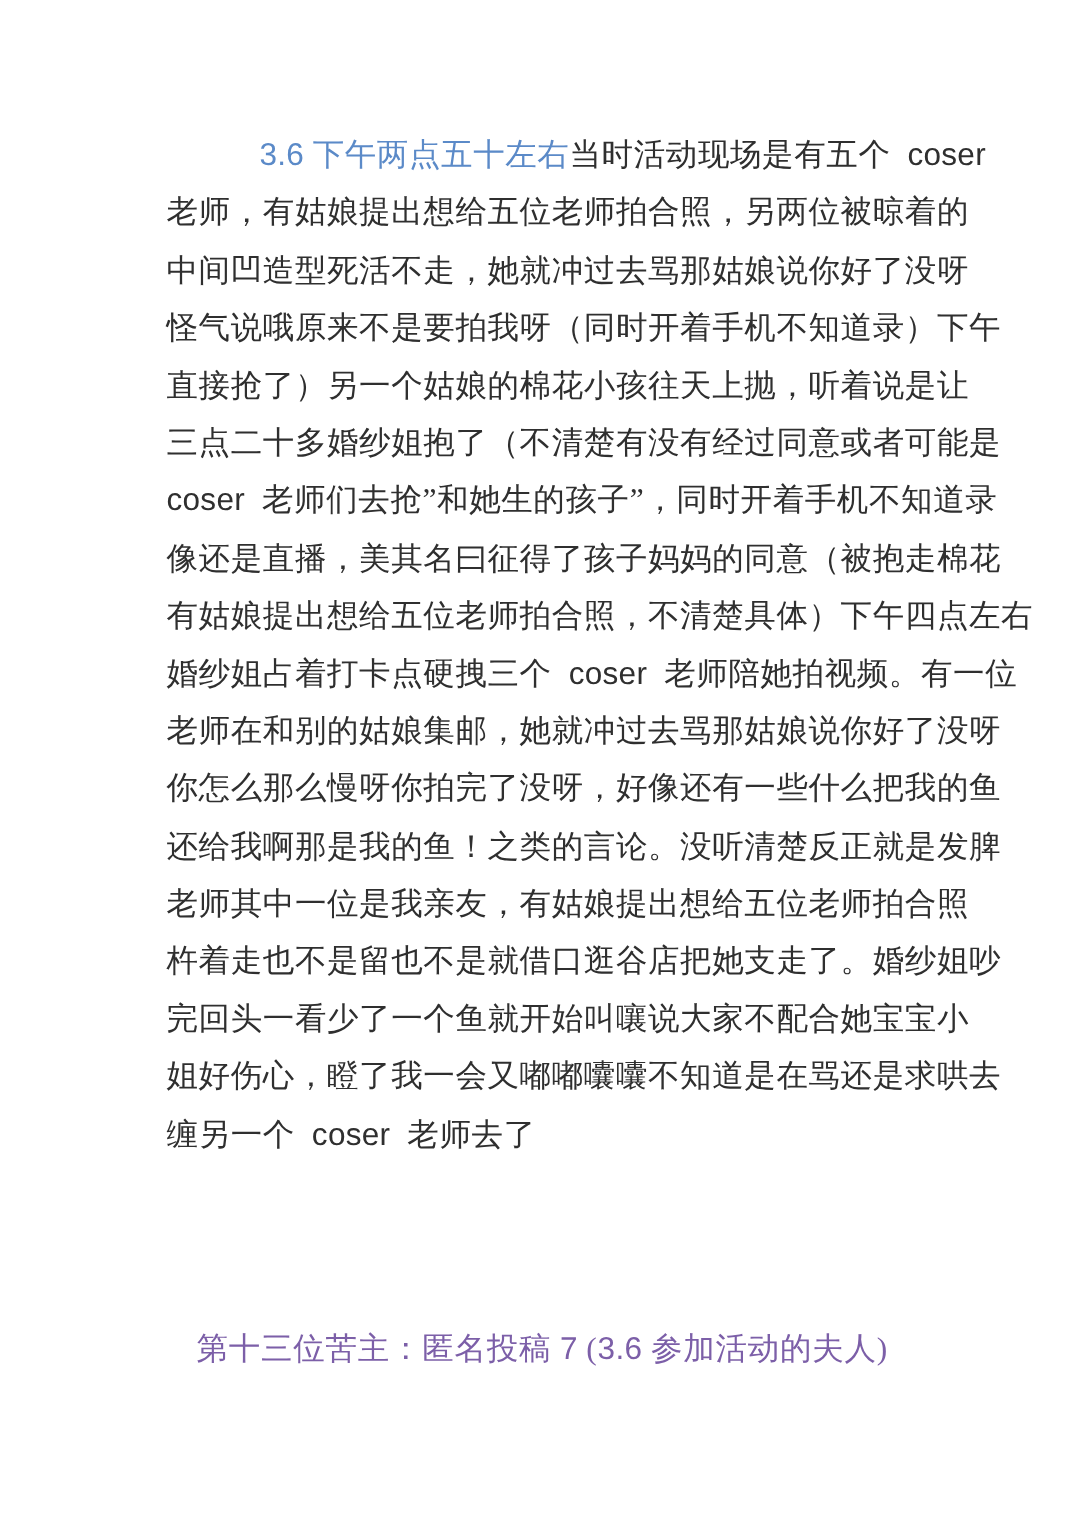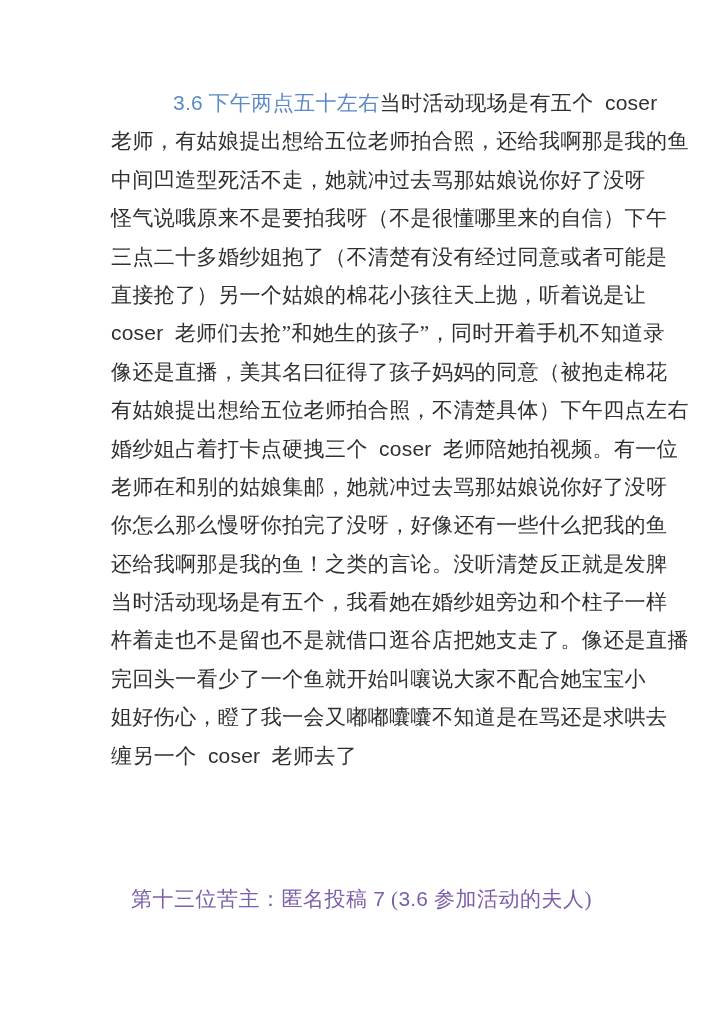--- a/index.html
+++ b/index.html
@@ -50,32 +50,32 @@
     letter-spacing: 0.5px;
     white-space: nowrap;
   }
 </style>
 </head>
 <body>
 
 <div class="page">
   <div class="body-text" id="paragraph">
       <div class="text-line indent"><span class="blue"><span class="latin">3.6</span> 下午两点五十左右</span>当时活动现场是有五个 &nbsp;<span class="latin">coser</span></div>
-      <div class="text-line">老师，有姑娘提出想给五位老师拍合照，还给我啊那是我的鱼</div>
+      <div class="text-line">老师，有姑娘提出想给五位老师拍合照，另两位被晾着的</div>
       <div class="text-line">中间凹造型死活不走，她就冲过去骂那姑娘说你好了没呀</div>
-      <div class="text-line">怪气说哦原来不是要拍我呀（不是很懂哪里来的自信）下午</div>
+      <div class="text-line">怪气说哦原来不是要拍我呀（同时开着手机不知道录）下午</div>
+      <div class="text-line">直接抢了）另一个姑娘的棉花小孩往天上抛，听着说是让</div>
       <div class="text-line">三点二十多婚纱姐抱了（不清楚有没有经过同意或者可能是</div>
-      <div class="text-line">直接抢了）另一个姑娘的棉花小孩往天上抛，听着说是让</div>
       <div class="text-line"><span class="latin">coser</span> &nbsp;老师们去抢”和她生的孩子”，同时开着手机不知道录</div>
       <div class="text-line">像还是直播，美其名曰征得了孩子妈妈的同意（被抱走棉花</div>
       <div class="text-line">有姑娘提出想给五位老师拍合照，不清楚具体）下午四点左右</div>
       <div class="text-line">婚纱姐占着打卡点硬拽三个 &nbsp;<span class="latin">coser</span> &nbsp;老师陪她拍视频。有一位</div>
       <div class="text-line">老师在和别的姑娘集邮，她就冲过去骂那姑娘说你好了没呀</div>
       <div class="text-line">你怎么那么慢呀你拍完了没呀，好像还有一些什么把我的鱼</div>
       <div class="text-line">还给我啊那是我的鱼！之类的言论。没听清楚反正就是发脾</div>
-      <div class="text-line">当时活动现场是有五个，我看她在婚纱姐旁边和个柱子一样</div>
-      <div class="text-line">杵着走也不是留也不是就借口逛谷店把她支走了。像还是直播</div>
+      <div class="text-line">老师其中一位是我亲友，有姑娘提出想给五位老师拍合照</div>
+      <div class="text-line">杵着走也不是留也不是就借口逛谷店把她支走了。婚纱姐吵</div>
       <div class="text-line">完回头一看少了一个鱼就开始叫嚷说大家不配合她宝宝小</div>
       <div class="text-line">姐好伤心，瞪了我一会又嘟嘟囔囔不知道是在骂还是求哄去</div>
       <div class="text-line">缠另一个 &nbsp;<span class="latin">coser</span> &nbsp;老师去了</div>
     </div>
   <div class="footer-line" id="footer">第十三位苦主：匿名投稿 <span class="latin">7</span> (<span class="latin">3.6</span> 参加活动的夫人)</div>
 </div>
 
 </body></html>

